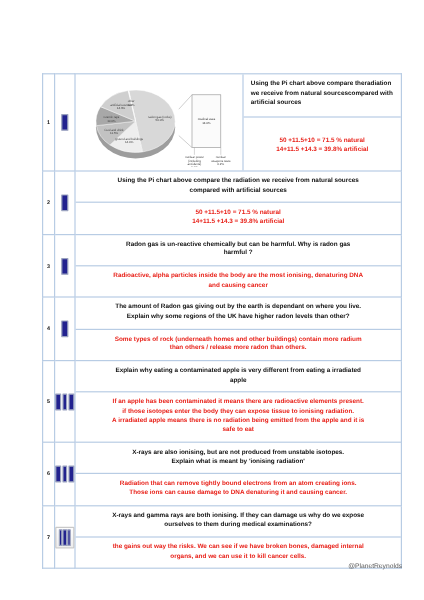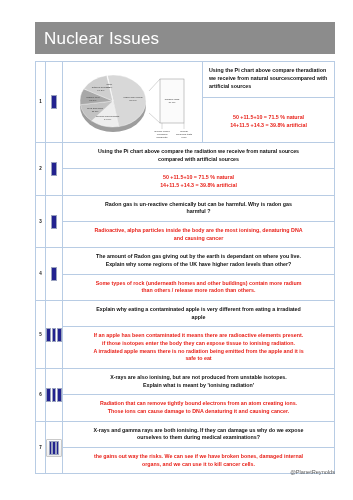--- a/index.html
+++ b/index.html
@@ -94,23 +94,20 @@
   .footer{
     position:absolute;left:0;top:469px;width:335px;text-align:right;
     font-size:5.6px;color:#5a5a5a;font-weight:400;
   }
 </style>
 </head>
 <body>
 
 <div id="page">
 
-  <div class="banner">
-    <span class="banner-title">Nuclear Issues</span>
-  </div>
 
   <table class="tbl">
     <tbody>
         <tr>
           <td class="c-num"><span class="numtxt">1</span></td>
           <td class="c-icon">
             <div class="bars">
               <div class="bar"></div>
             </div>
           </td>

